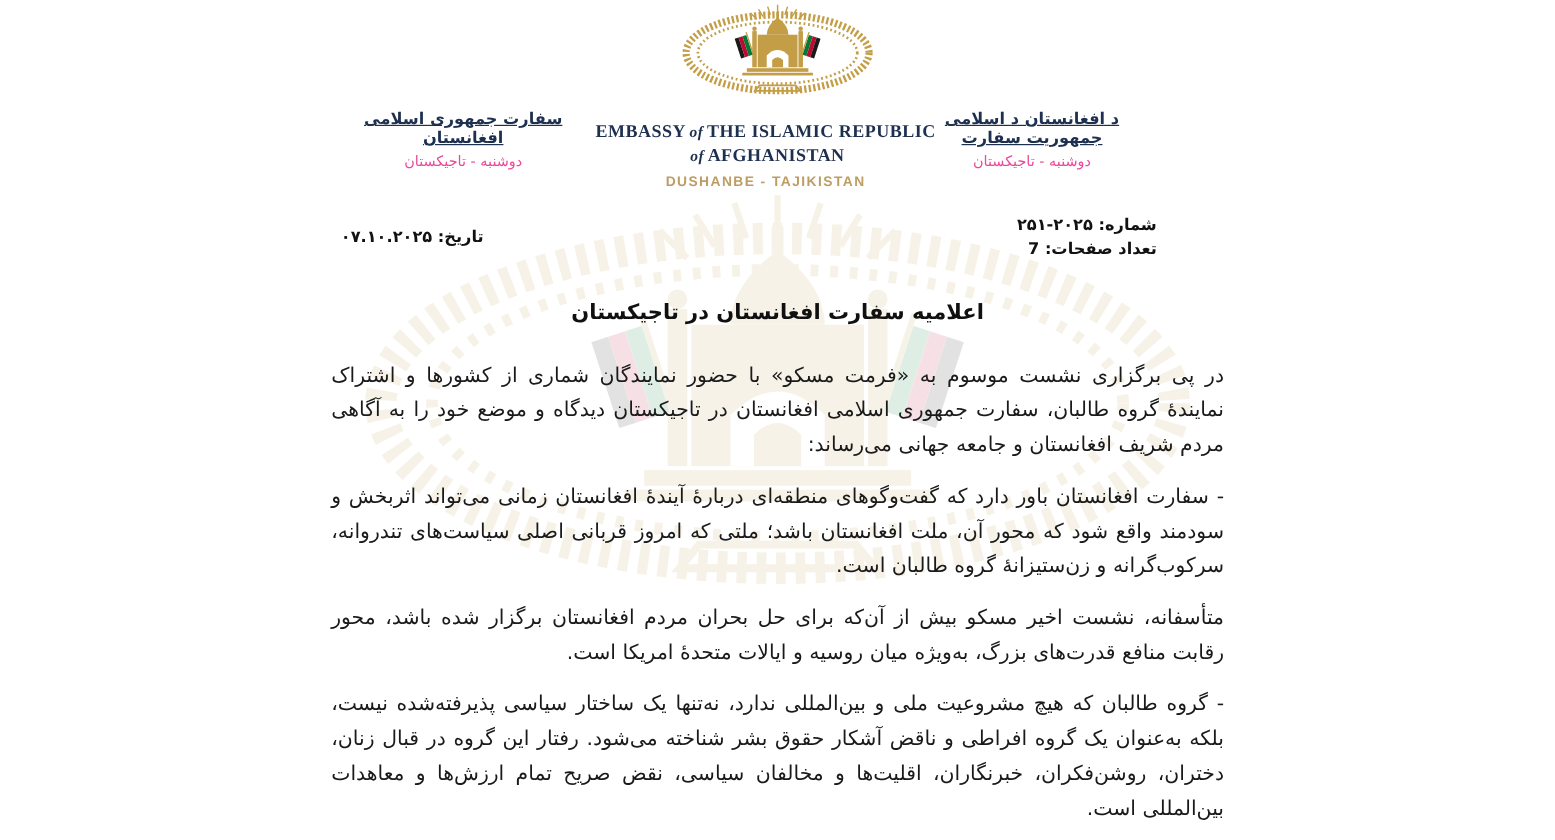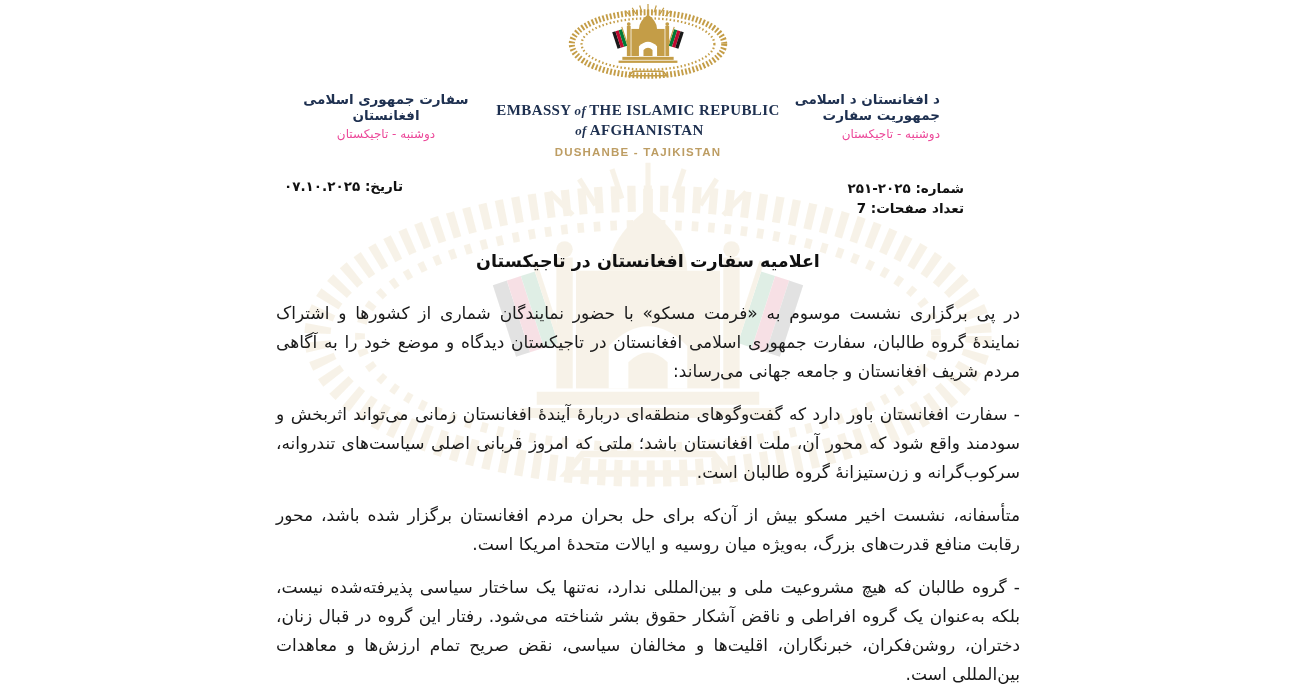--- a/index.html
+++ b/index.html
@@ -23,37 +23,37 @@
   .content { position: relative; z-index: 1; width: 744px; margin: 0 auto; }
 
   .emblem-wrap { text-align: center; padding-top: 3px; }
   .emblem-wrap svg { width: 166px; height: 76px; }
 
   
   .head-row { display: flex; margin-top: 2px; }
   .col { box-sizing: border-box; }
   .col-left  { width: 220px; text-align: center; padding-top: 6px; }
   .col-center{ flex: 1; text-align: center; margin-top: 17px; }
-  .col-right { width: 240px; text-align: right; padding-right: 80px; padding-top: 6px; }
+  .col-right { width: 240px; text-align: center; padding-right: 80px; padding-top: 6px; }
 
-  .navy { color: #1e3050; }
+  .navy { color: #1e3050; text-decoration: underline; }
   .fa-head { font-size: 13.5px; font-weight: bold; direction: rtl; }
   .city-fa { font-size: 12px; color: #ec4899; margin-top: 4px; direction: rtl; }
 
   .en-line { font-family: "Liberation Serif", "DejaVu Serif", serif; font-weight: bold;
              font-size: 15px; letter-spacing: 0.4px; color: #1e3050; }
   .en-line .of { font-style: italic; font-weight: bold; text-transform: lowercase;
                  font-size: 0.86em; margin: 0 3px; }
   .en-line2 { margin-top: 3px; }
   .city-en { font-family: "Liberation Sans", sans-serif; font-size: 11.5px;
              color: #bd9d63; letter-spacing: 1.2px; margin-top: 7px; font-weight: bold; }
 
   
   .refs { display: flex; justify-content: space-between; margin-top: 20px;
-          font-size: 13.5px; font-weight: bold; color: #111111; }
+          font-size: 13.5px; font-weight: bold; color: #111111; align-items: center; }
   .ref-left { direction: rtl; padding-left: 2px; margin-left: 6px; }
   .ref-right { direction: rtl; text-align: right; margin-right: 56px; line-height: 1.5; }
 
   
   .title { direction: rtl; text-align: center; font-size: 17.5px; font-weight: bold;
            color: #101010; margin: 32px 0 0 0; }
 
   .body-text { direction: rtl; text-align: justify; margin-top: 28px;
                font-size: 17px; line-height: 29px; color: #1a1a1a; }
   .body-text p { margin: 0 0 14px 0; }

